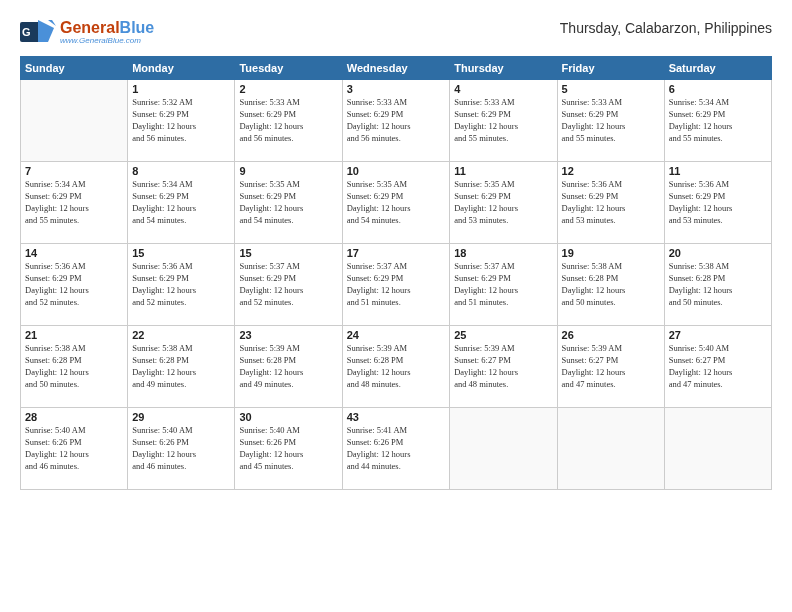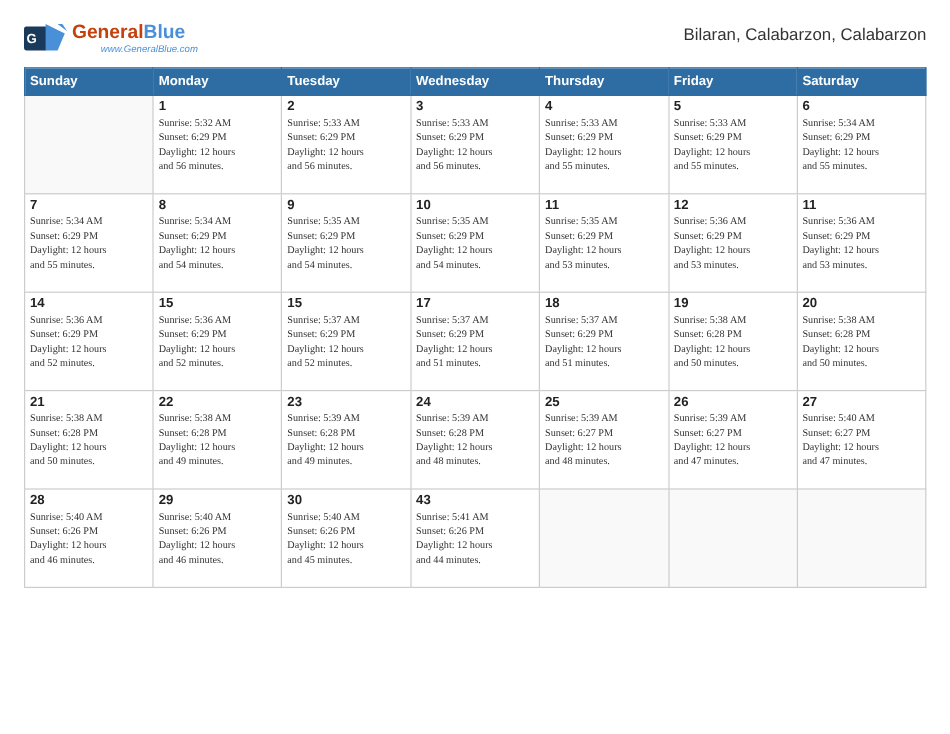--- a/index.html
+++ b/index.html
@@ -90,26 +90,26 @@
         <svg width="36" height="28" viewBox="0 0 36 28">
           <rect x="0" y="4" width="20" height="20" rx="2" fill="#1a3a5c"></rect>
           <text x="2" y="18" font-size="11" font-weight="bold" fill="#fff" font-family="Arial">G</text>
           <polygon points="18,2 34,10 28,24 18,24" fill="#4a90d9"></polygon>
           <polygon points="28,2 36,8 32,2" fill="#4a90d9"></polygon>
         </svg>
         <div>
           <div style="font-size:16px;font-weight:bold;color:#1a3a5c;line-height:1.1;">
             <span style="color:#c2410c;">General</span><span style="color:#4a90d9;">Blue</span>
           </div>
-          <div style="font-size:8px;color:#4a90d9;font-style:italic;margin-left:24px;">www.GeneralBlue.com</div>
+          <div style="font-size:8px;color:#4a90d9;font-style:italic;">www.GeneralBlue.com</div>
         </div>
       </div>
     </div>
     <div class="title-section">
-      <div class="location">Bilaran, Calabarzon, Calabarzon</div>
+      <div class="location">Thursday, Calabarzon, Philippines</div>
     </div>
   </div>
 
   <table class="calendar-table">
     <thead>
       <tr>
         <th>Sunday</th>
         <th>Monday</th>
         <th>Tuesday</th>
         <th>Wednesday</th>

